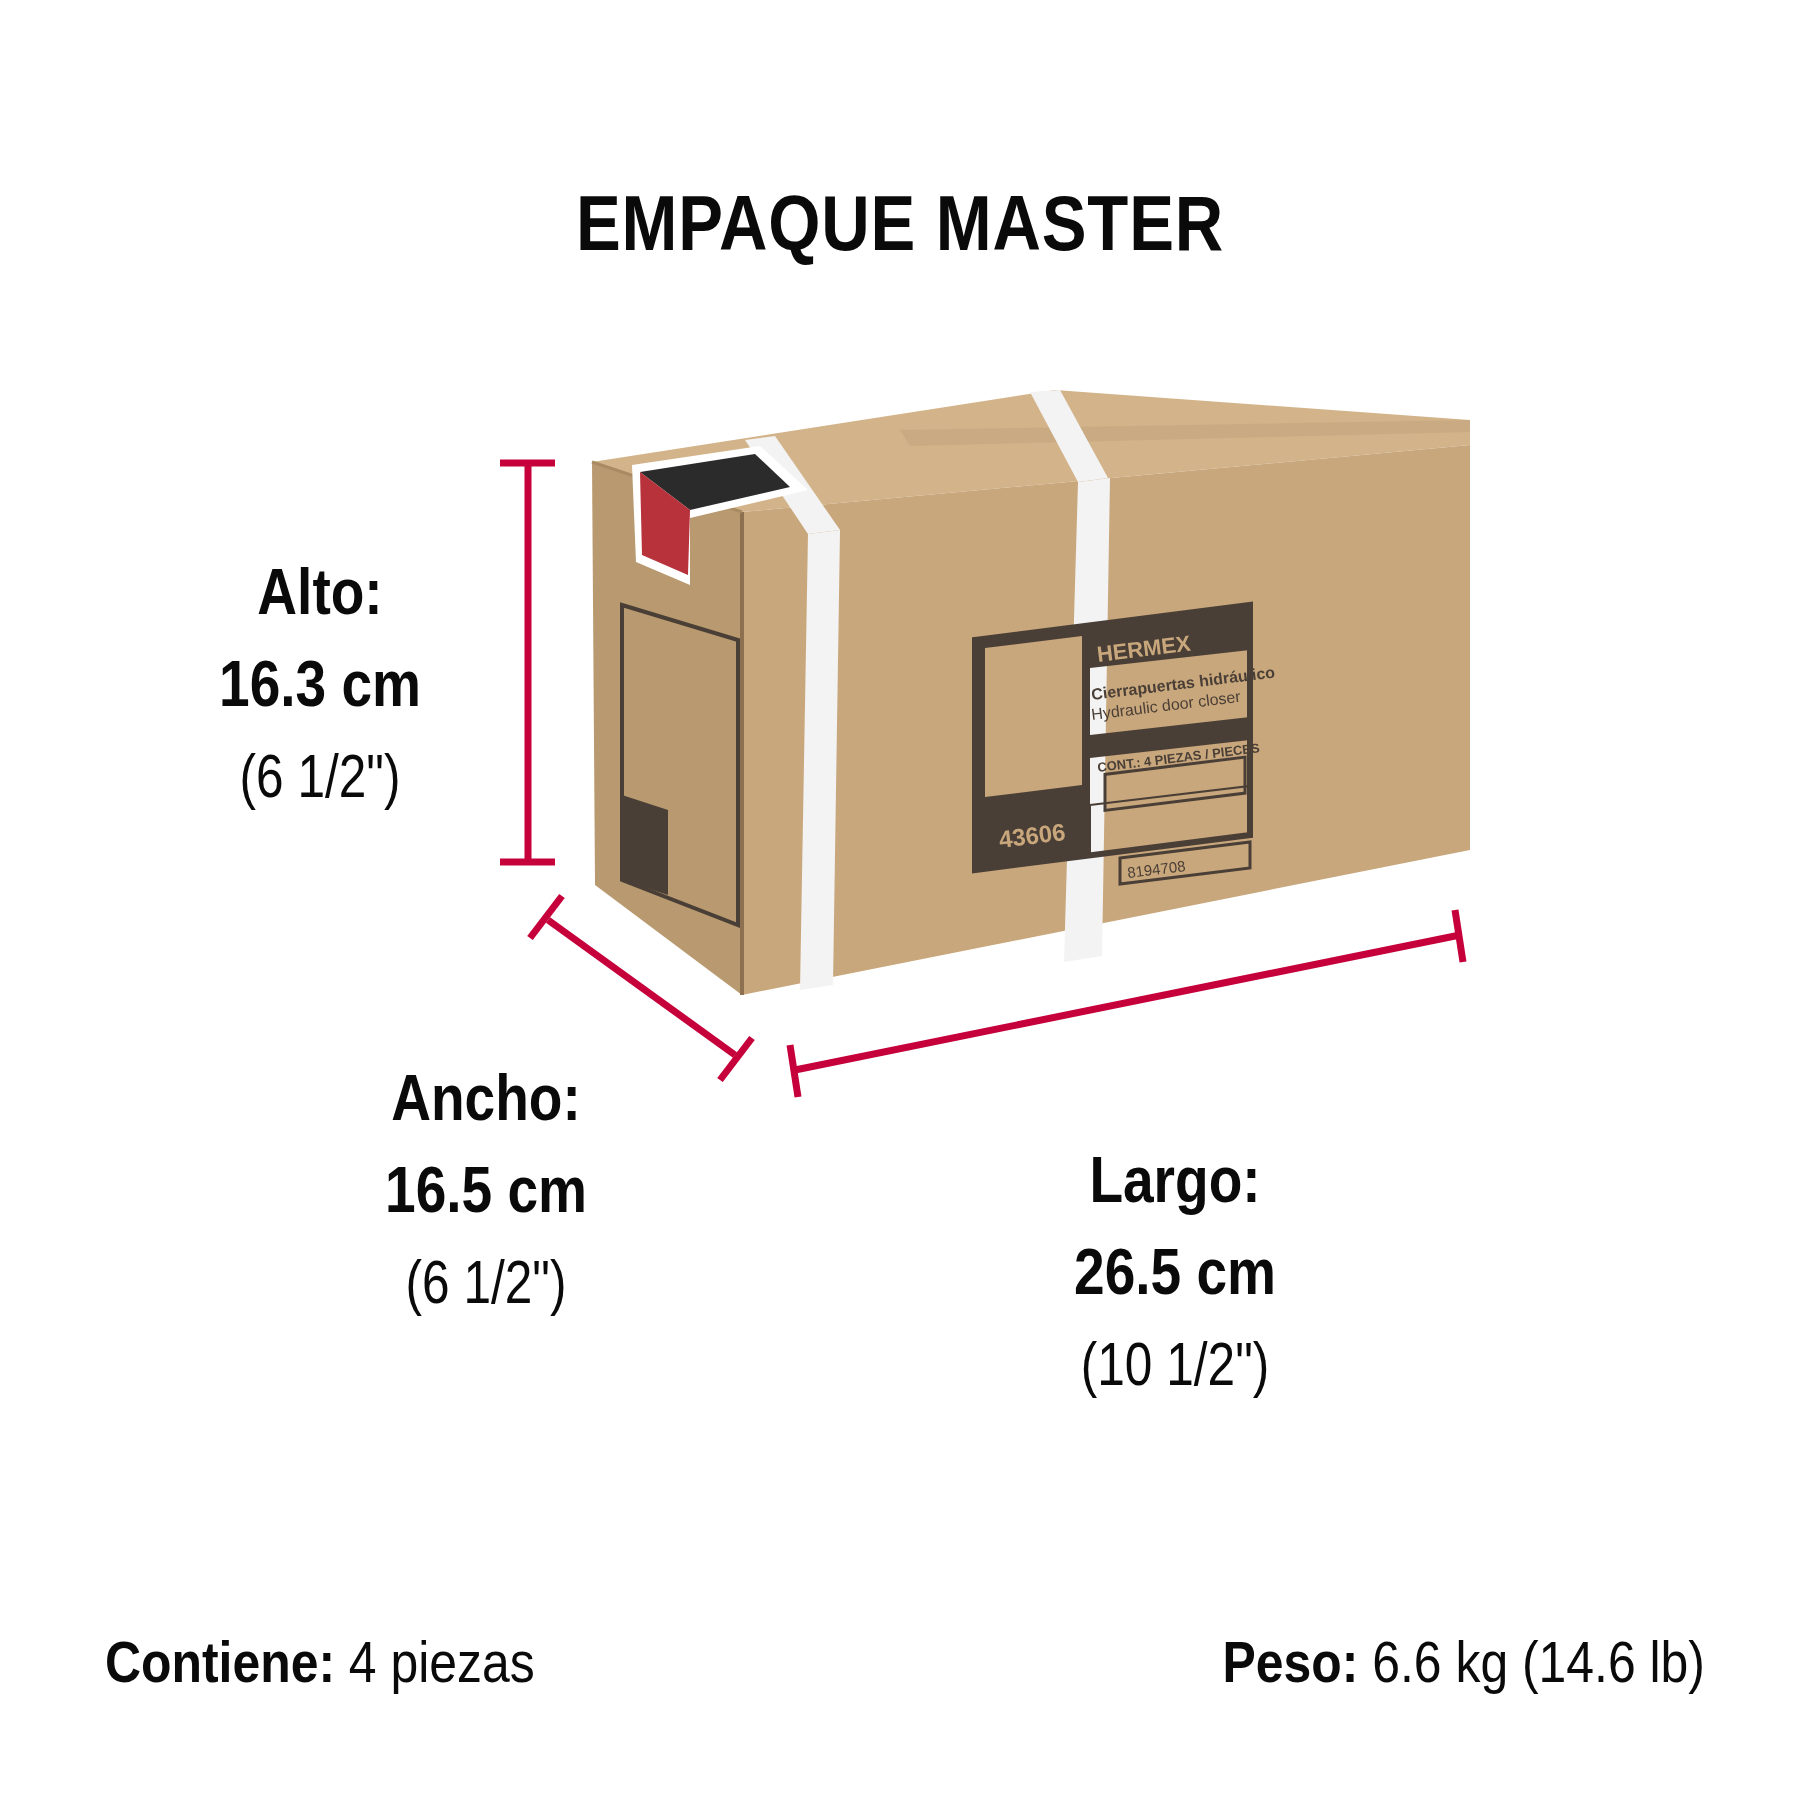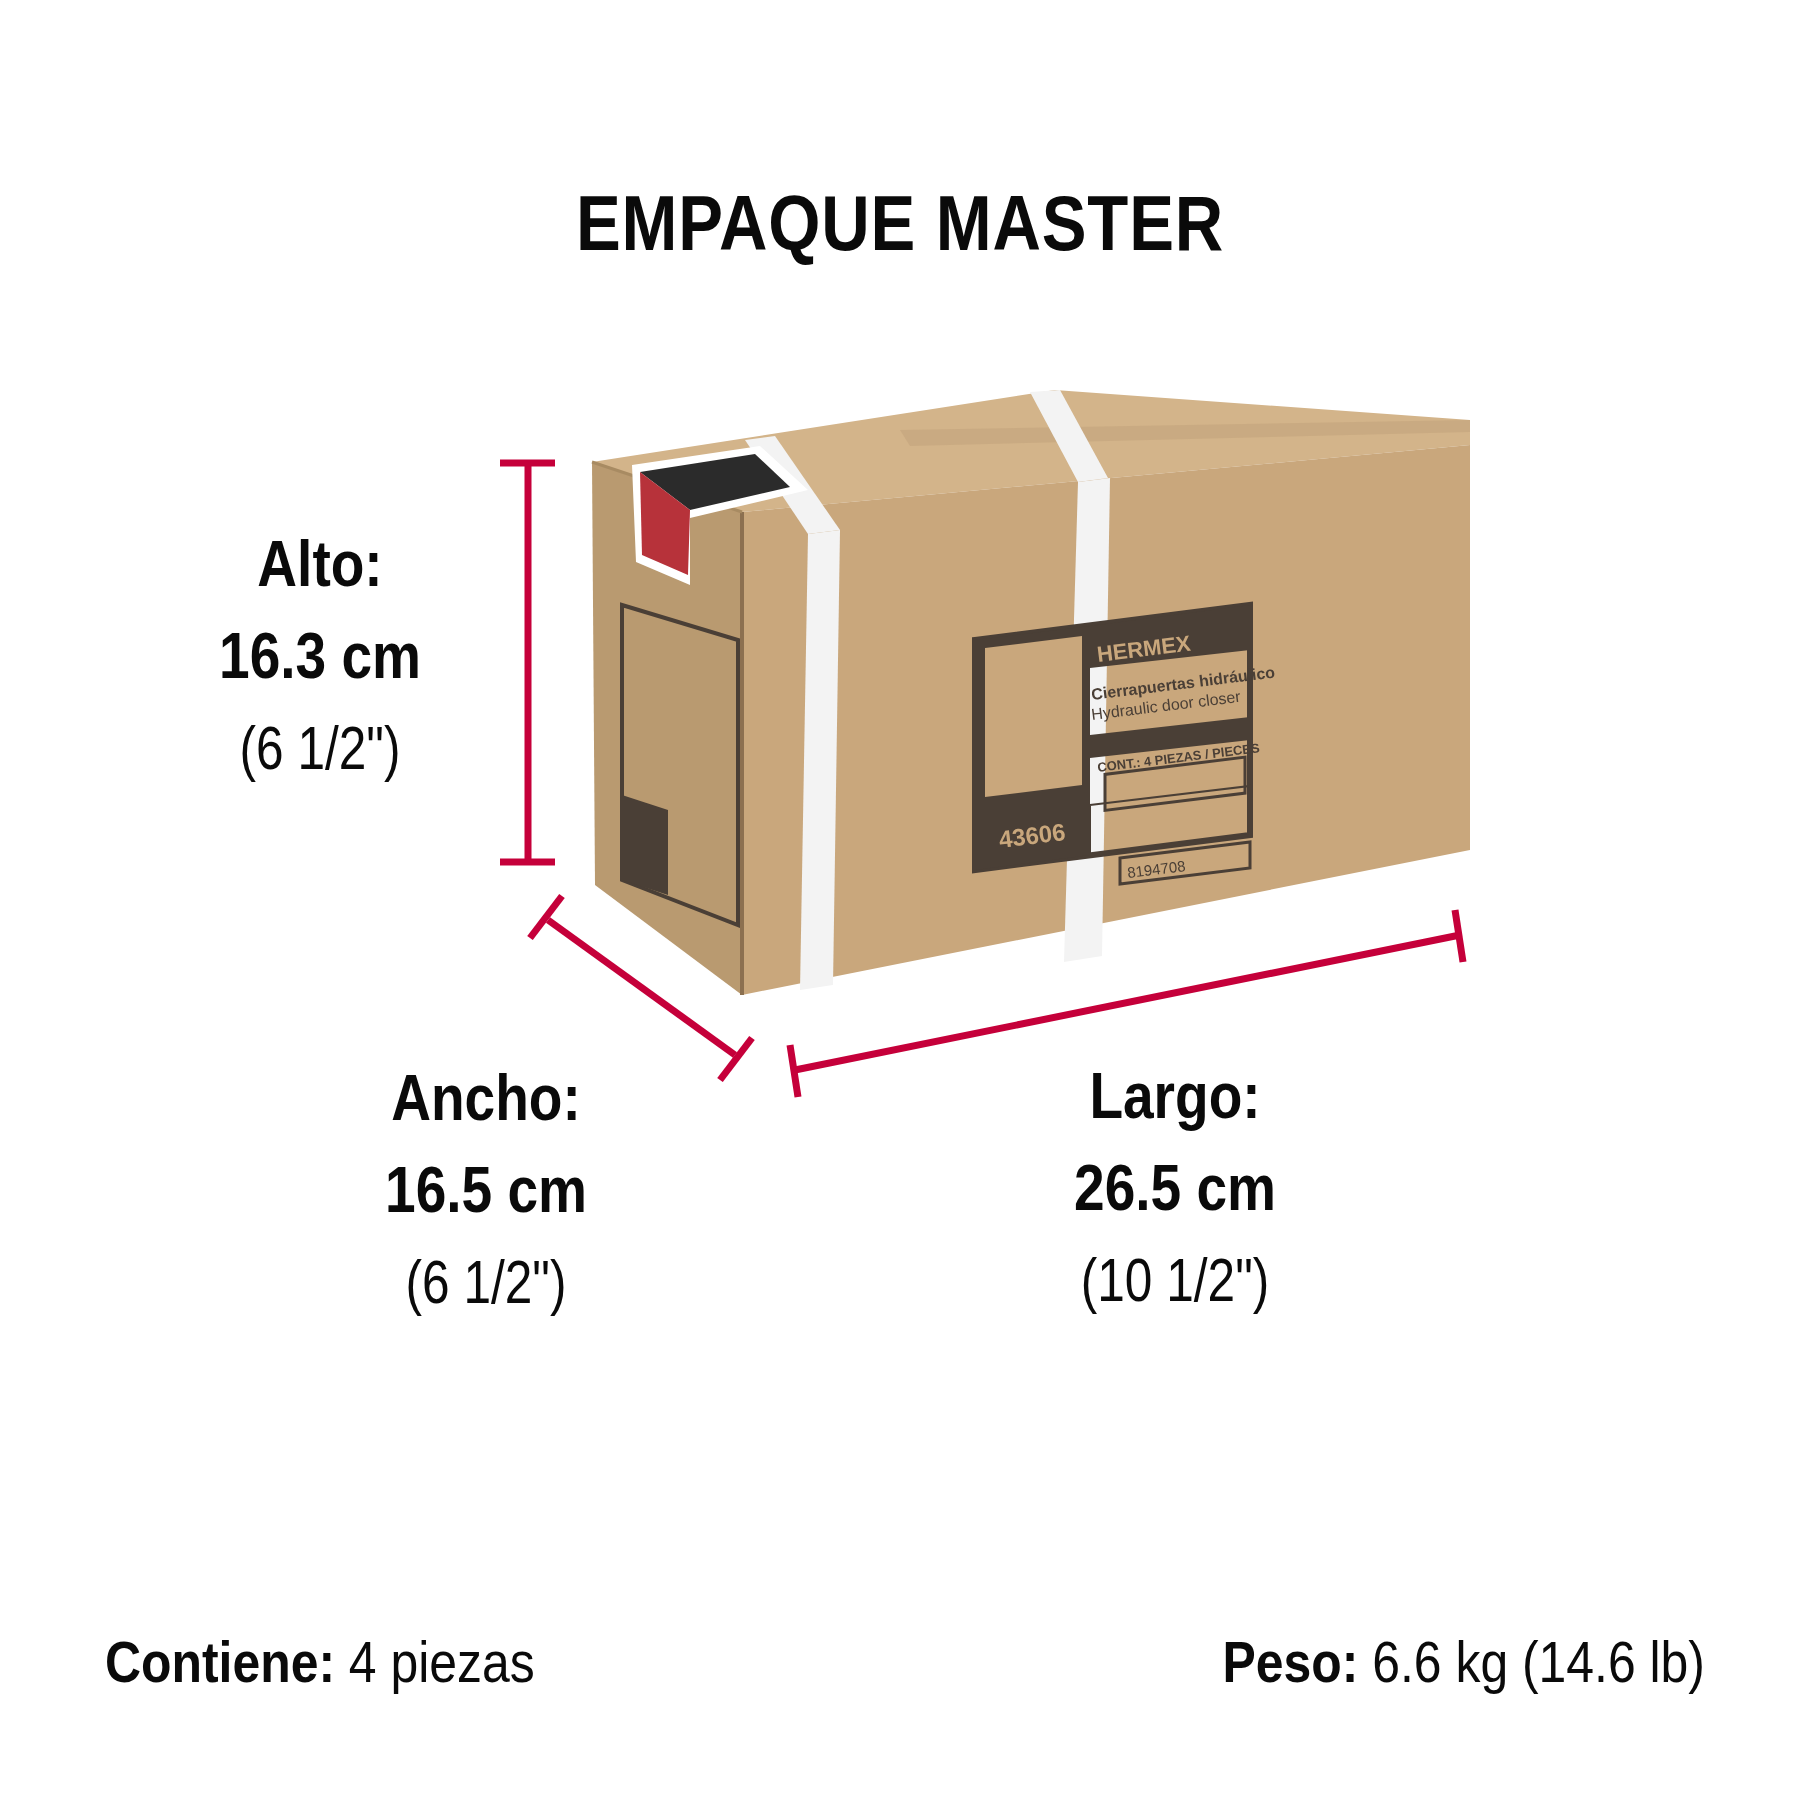--- a/index.html
+++ b/index.html
@@ -80,33 +80,33 @@
     <line x1="530" y1="938" x2="562" y2="896"></line>
     <line x1="720" y1="1080" x2="752" y2="1038"></line>
   </g>
   <g stroke="#c5003a" stroke-width="7">
     <line x1="795" y1="1070" x2="1460" y2="935"></line>
     <line x1="790" y1="1045" x2="798" y2="1097"></line>
     <line x1="1455" y1="910" x2="1463" y2="962"></line>
   </g>
 </svg>
 
-<div class="dim-block" style="left:190px; width:260px; top:518px;">
+<div class="dim-block" style="left:190px; width:260px; top:546px;">
   <span class="lbl">Alto:</span>
   <span class="metric">16.3 cm</span>
   <span class="imperial">(6 1/2")</span>
 </div>
 
 <div class="dim-block" style="left:356px; width:260px; top:1052px;">
   <span class="lbl">Ancho:</span>
   <span class="metric">16.5 cm</span>
   <span class="imperial">(6 1/2")</span>
 </div>
 
-<div class="dim-block" style="left:1040px; width:270px; top:1050px;">
+<div class="dim-block" style="left:1040px; width:270px; top:1134px;">
   <span class="lbl">Largo:</span>
   <span class="metric">26.5 cm</span>
   <span class="imperial">(10 1/2")</span>
 </div>
 
 <div id="contiene" class="abs footer-text">
   <b>Contiene:</b>
   <span>4 piezas</span>
 </div>
 <div id="peso" class="abs footer-text">

